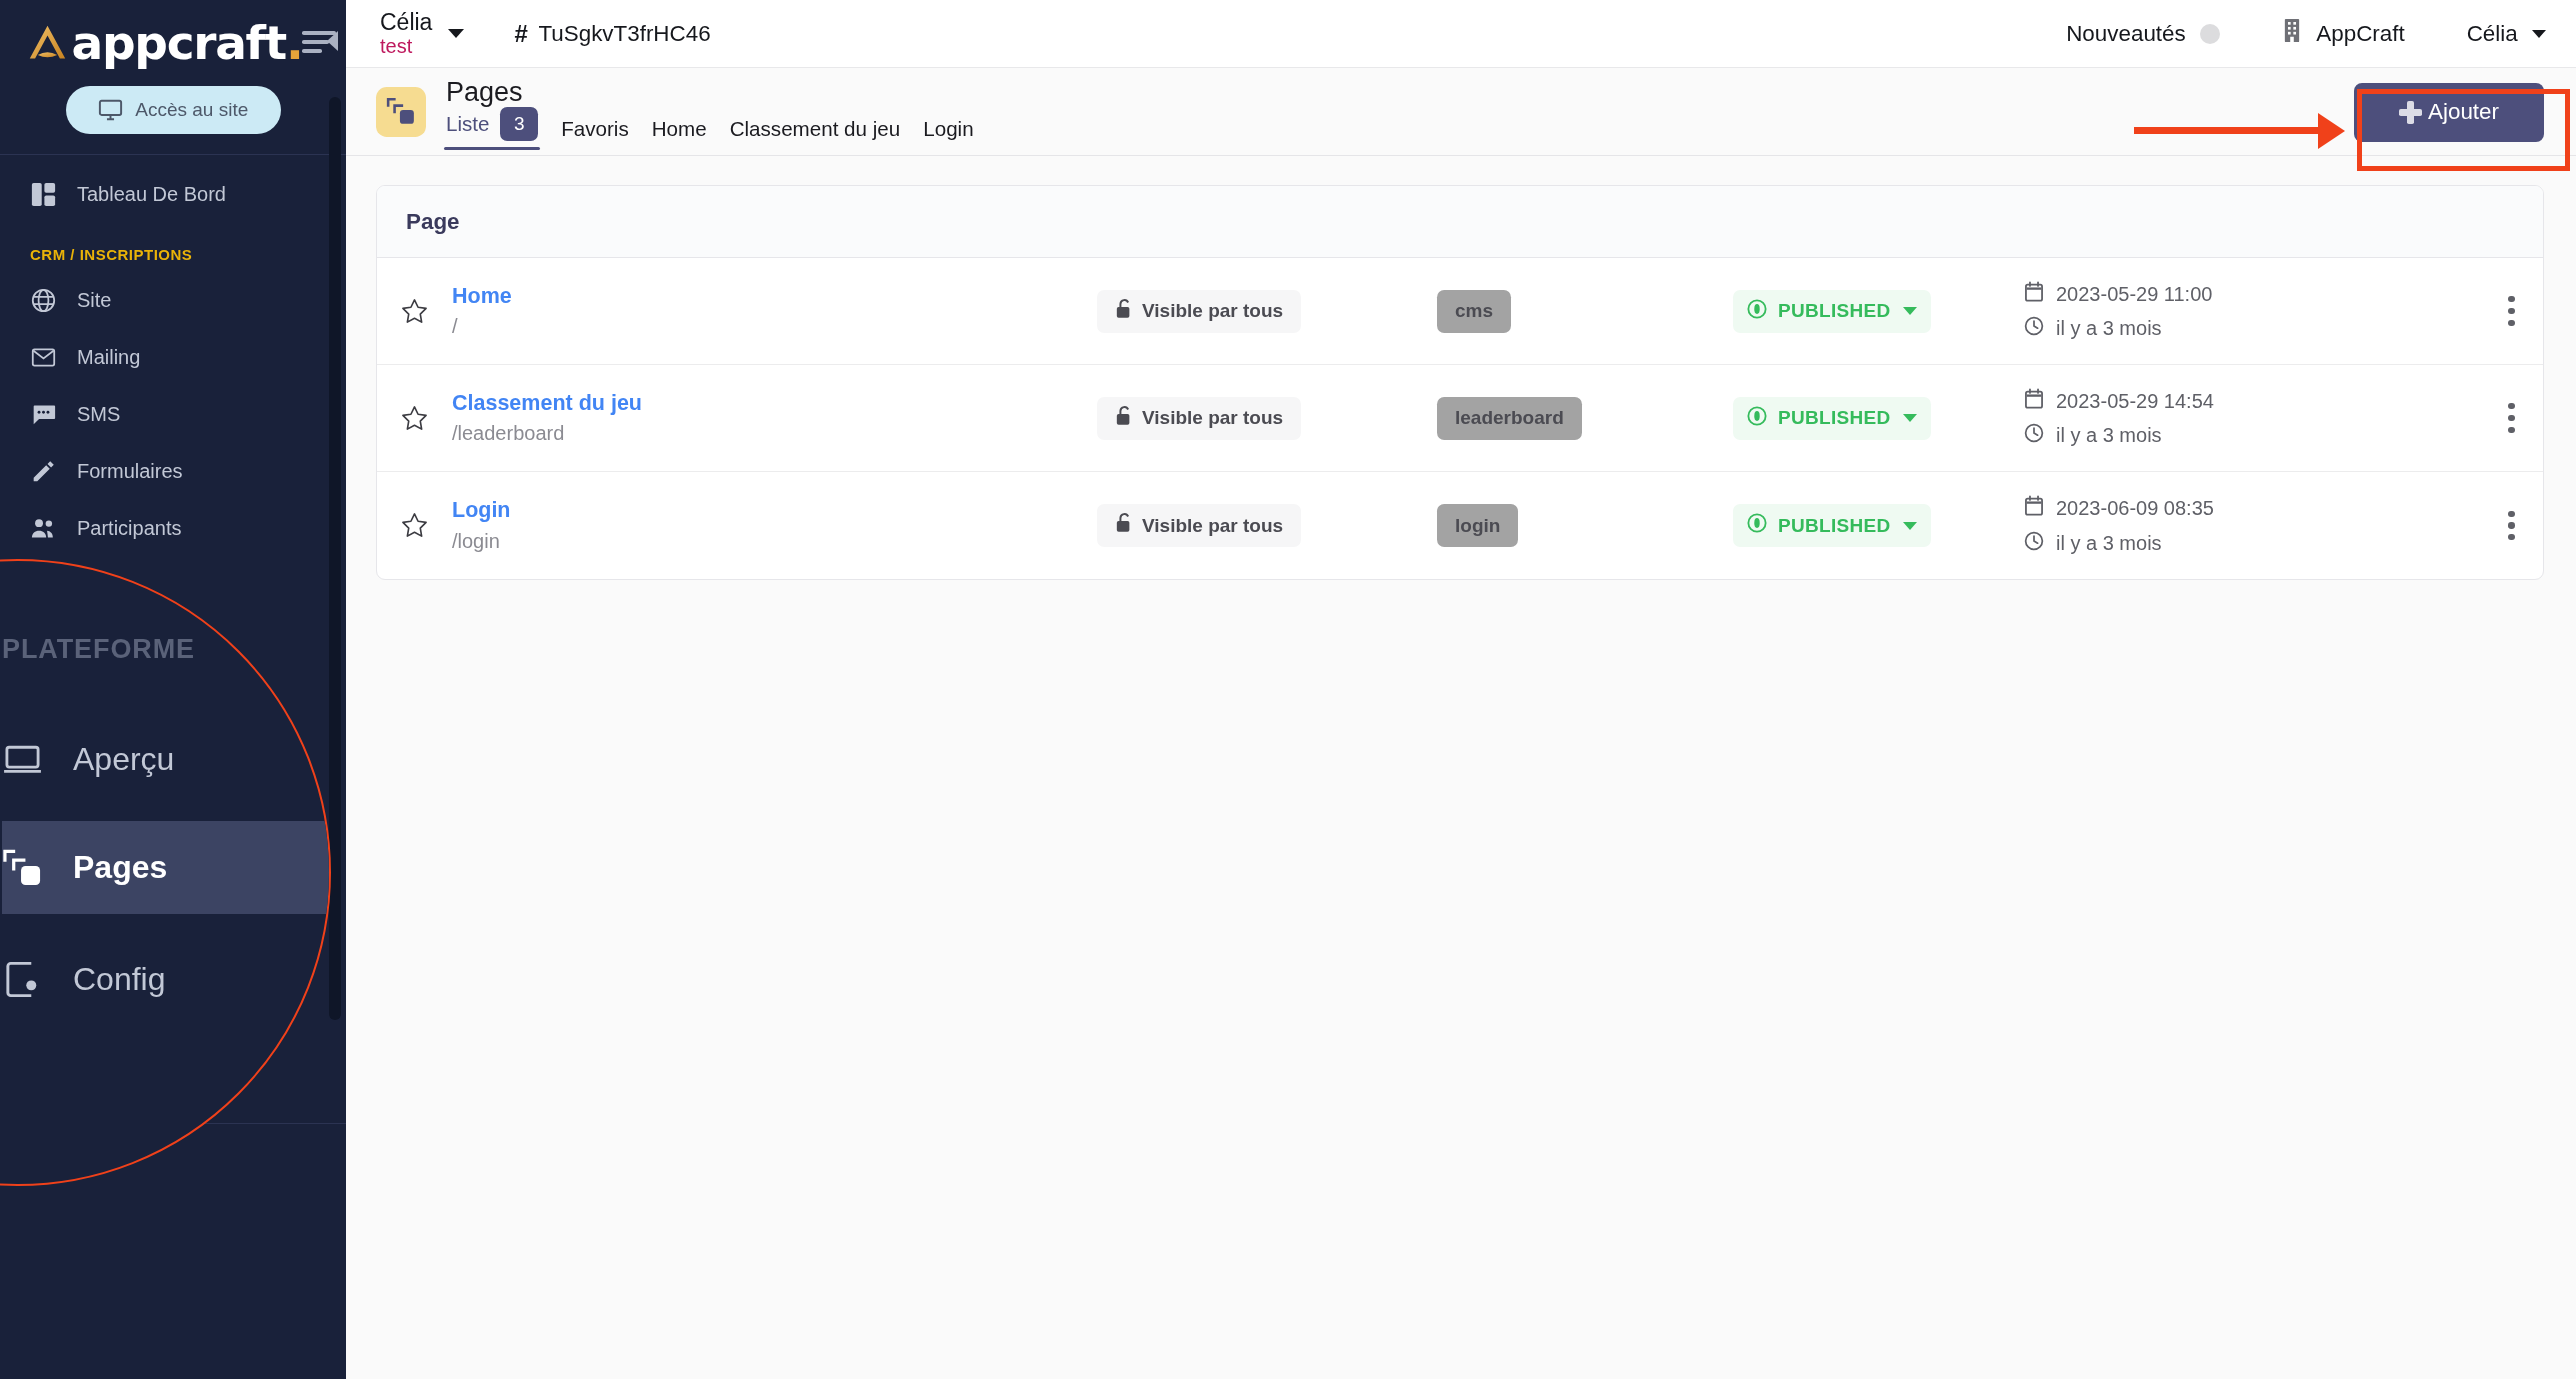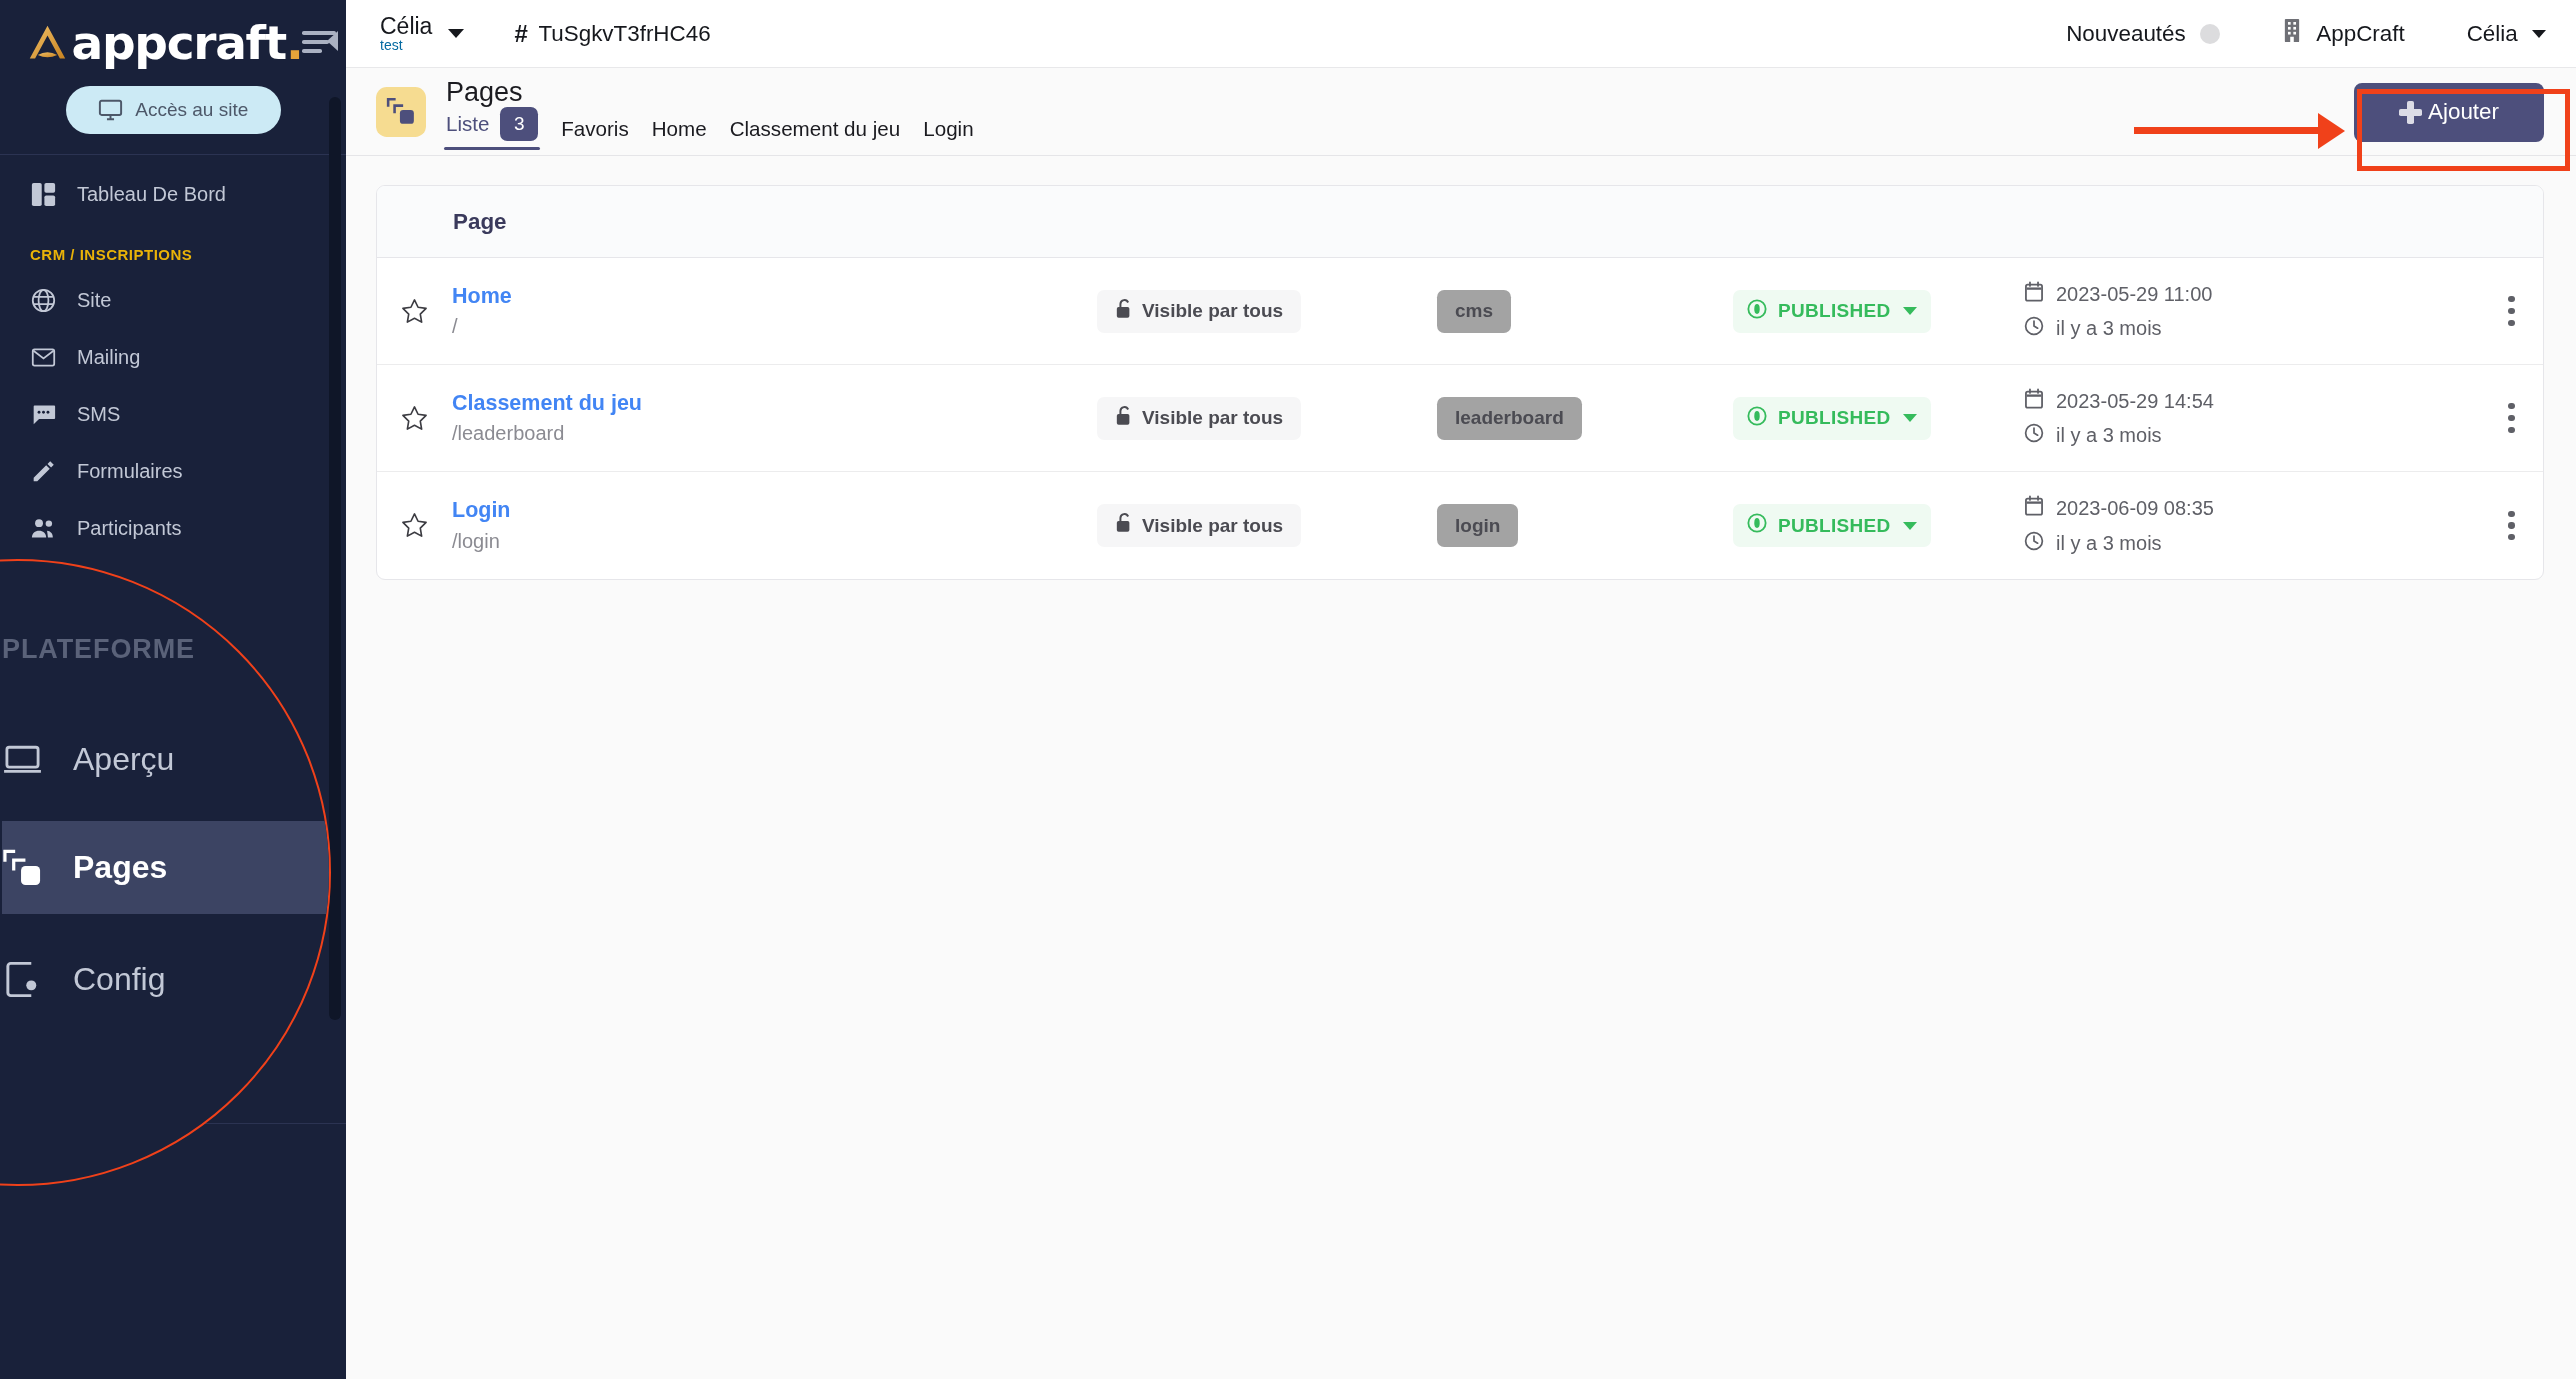--- a/index.html
+++ b/index.html
@@ -114,21 +114,21 @@
   .main { flex: 1 1 auto; height: 1379px; position: relative; background: #fafafa; }
 
   .topbar {
     height: 68px; background: #ffffff;
     display: flex; align-items: center;
     border-bottom: 0.9px solid #e8e8ea;
     padding: 0 30px 0 34px;
   }
   .proj { display: flex; align-items: center; gap: 16px; cursor: pointer; }
   .proj-name { font-size: 23px; color: #16181d; line-height: 1.05; }
-  .proj-sub { font-size: 14px; color: #0369a1; line-height: 1.1; }
+  .proj-sub { font-size: 20px; color: #be185d; line-height: 1.1; }
   .caret { width: 0; height: 0; border-left: 8px solid transparent; border-right: 8px solid transparent; border-top: 9px solid #16181d; }
   .caret.sm { border-left-width: 7.2px; border-right-width: 7.2px; border-top-width: 8px; }
 
   .proj-id { display: flex; align-items: center; gap: 10.7px; margin-left: 50px; cursor: pointer; }
   .hash { font-size: 24px; font-weight: 700; color: #16181d; }
   .idtext { font-size: 22.4px; color: #16181d; }
 
   .topbar-right { margin-left: auto; display: flex; align-items: center; gap: 62px; }
   .tb-link { display: flex; align-items: center; gap: 14.3px; font-size: 22.4px; color: #16181d; cursor: pointer; }
   .dot-grey { width: 20px; height: 20px; border-radius: 50%; background: #dcdcde; }
@@ -200,21 +200,21 @@
   
   .content { padding: 29px 32px 0 30px; }
   .card {
     background: #ffffff; border: 0.9px solid #e6e6ea; border-radius: 9px;
     overflow: hidden;
   }
   .card-head {
     height: 72px; background: #fafbfc; display: flex; align-items: center;
     padding-left: 29px; border-bottom: 0.9px solid #e6e6ea;
   }
-  .card-head-title { font-size: 22.4px; font-weight: 700; color: #3a3a5c; margin-left: 47px; }
+  .card-head-title { font-size: 22.4px; font-weight: 700; color: #3a3a5c; }
 
   .row {
     display: flex; align-items: center; height: 107px;
     border-bottom: 0.9px solid #ececed; position: relative;
   }
   .row:last-child { border-bottom: none; }
   .star { width: 75px; display: flex; align-items: center; justify-content: center; flex: 0 0 75px; cursor: pointer; }
   .cell-name { flex: 0 0 645px; }
   .name-link { font-size: 21.5px; font-weight: 700; color: #4285f4; cursor: pointer; display: inline-block; }
   .name-path { font-size: 20px; color: #8b8b92; margin-top: 6.3px; }

